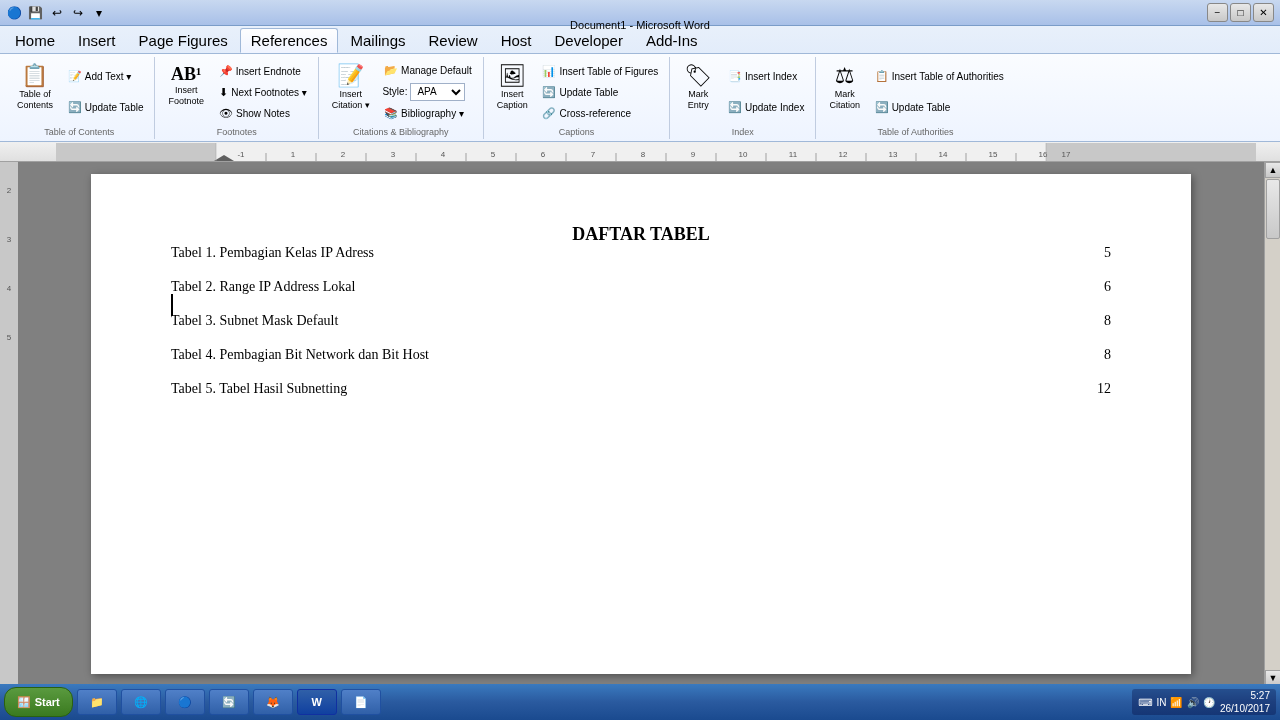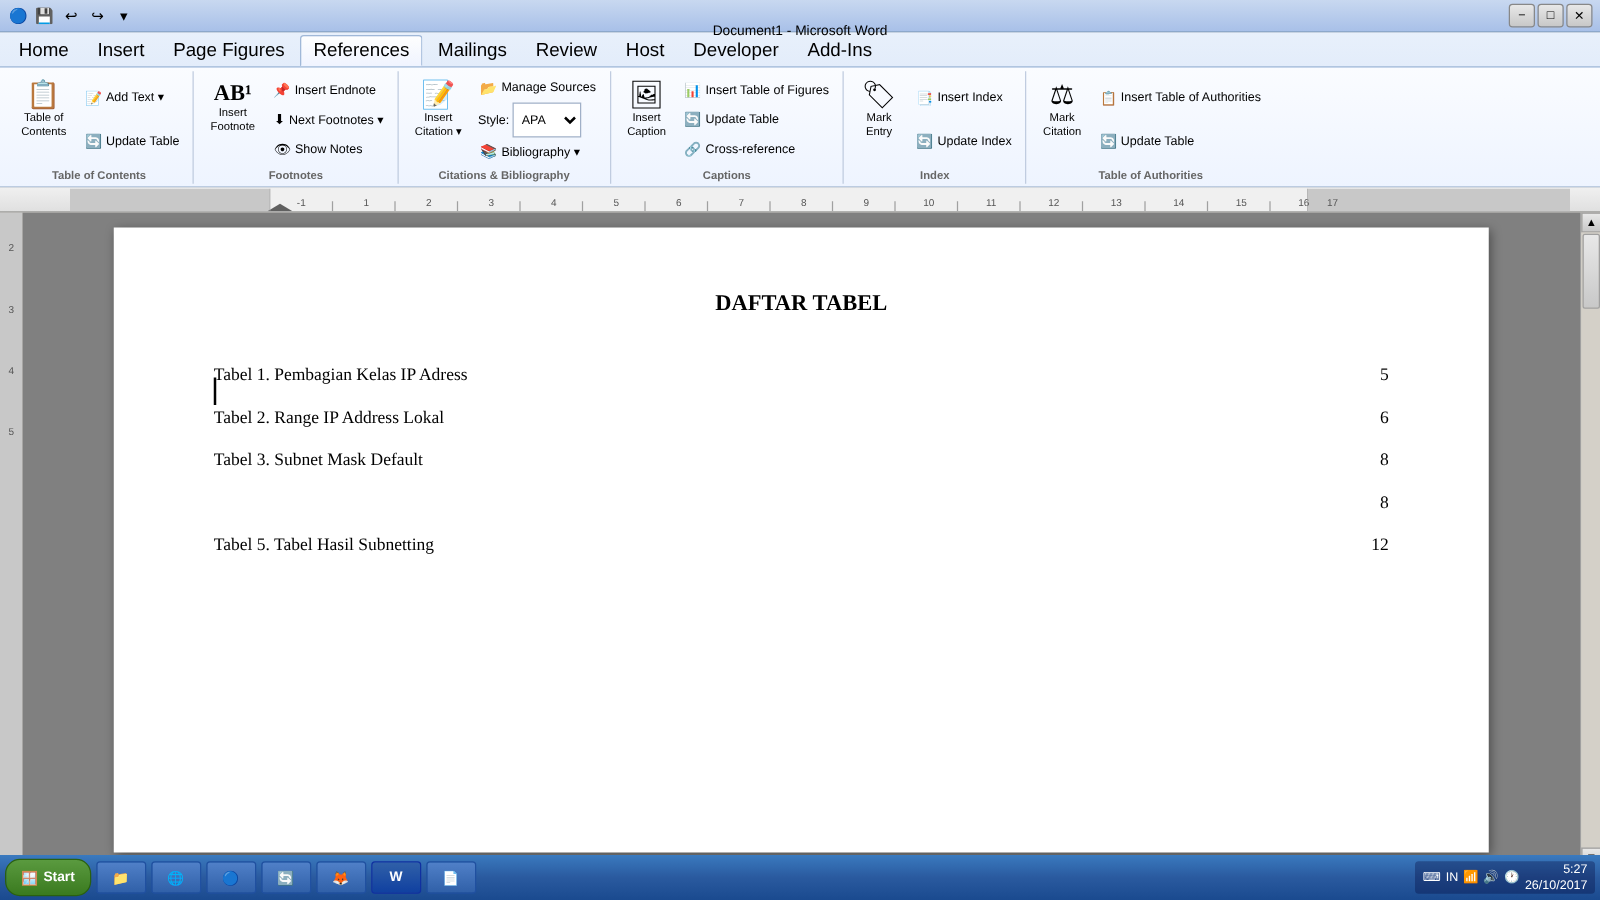--- a/index.html
+++ b/index.html
@@ -94,21 +94,20 @@
       border-right: 1px solid #c0cce0;
       padding: 2px 4px;
       min-width: fit-content;
     }
     .ribbon-group:last-child { border-right: none; }
     .ribbon-group-label {
       font-size: 9px;
       color: #666;
       margin-top: 2px;
       text-align: right;
-      font-weight: bold;
     }
     .ribbon-group-content {
       display: flex;
       flex: 1;
       align-items: flex-start;
       gap: 3px;
       padding: 2px;
     }
     .ribbon-btn-large {
       display: flex;
@@ -147,21 +146,21 @@
     }
     .style-row {
       display: flex;
       align-items: center;
       gap: 3px;
       font-size: 10px;
       padding: 1px 3px;
     }
     .style-select {
       font-size: 10px;
-      height: 28px;
+      height: 18px;
       border: 1px solid #a0b0c8;
       background: white;
       padding: 0 2px;
       width: 55px;
     }
     #doc-scroll-area {
       flex: 1;
       overflow: auto;
       background: #808080;
       padding: 8px 20px;
@@ -186,21 +185,20 @@
       background: #000;
       animation: blink 1s infinite;
     }
     @keyframes blink { 0%,49%{opacity:1} 50%,100%{opacity:0} }
 
     .page-title {
       text-align: center;
       font-size: 18px;
       font-weight: bold;
       font-family: 'Times New Roman', serif;
-      margin-bottom: 40px;
     }
     .toc-entry {
       font-family: 'Times New Roman', serif;
       font-size: 14px;
       margin-bottom: 18px;
       display: flex;
       align-items: baseline;
     }
     .toc-label { white-space: nowrap; }
     .toc-dots {
@@ -517,21 +515,21 @@
 
     <div class="ribbon-group">
       <div class="ribbon-group-content">
         <div class="ribbon-btn-large">
           <div class="icon-large" style="font-size:22px;">📝</div>
           <div style="font-size:9px;line-height:1.2;">Insert<br>Citation ▾</div>
         </div>
         <div class="ribbon-small-col">
           <div class="ribbon-btn-small">
             <span style="font-size:11px;">📂</span>
-            <span>Manage Sources</span>
+            <span>Manage Default</span>
           </div>
           <div class="style-row">
             <span>Style:</span>
             <select class="style-select">
               <option>APA</option>
               <option>MLA</option>
               <option>Chicago</option>
             </select>
           </div>
           <div class="ribbon-btn-small">
@@ -686,20 +684,21 @@
         <span class="toc-label">Tabel 2. Range IP Address Lokal</span>
         <span class="toc-dots" style="background: none; border-bottom: none; overflow: hidden; display: inline-block; vertical-align: baseline; flex: 1 1 0%; letter-spacing: 0px; font-size: 14px; font-family: &quot;Times New Roman&quot;, serif; color: rgb(51, 51, 51);">........................................................................................................................................................................................................</span>
         <span class="toc-page">6</span>
       </div>
       <div class="toc-entry">
         <span class="toc-label">Tabel 3. Subnet Mask Default</span>
         <span class="toc-dots" style="background: none; border-bottom: none; overflow: hidden; display: inline-block; vertical-align: baseline; flex: 1 1 0%; letter-spacing: 0px; font-size: 14px; font-family: &quot;Times New Roman&quot;, serif; color: rgb(51, 51, 51);">........................................................................................................................................................................................................</span>
         <span class="toc-page">8</span>
       </div>
       <div class="toc-entry">
+        <span class="toc-label">Tabel 4. Pembagian Bit Network dan Bit Host</span>
         <span class="toc-dots" style="background: none; border-bottom: none; overflow: hidden; display: inline-block; vertical-align: baseline; flex: 1 1 0%; letter-spacing: 0px; font-size: 14px; font-family: &quot;Times New Roman&quot;, serif; color: rgb(51, 51, 51);">........................................................................................................................................................................................................</span>
         <span class="toc-page">8</span>
       </div>
       <div class="toc-entry">
         <span class="toc-label">Tabel 5. Tabel Hasil Subnetting</span>
         <span class="toc-dots" style="background: none; border-bottom: none; overflow: hidden; display: inline-block; vertical-align: baseline; flex: 1 1 0%; letter-spacing: 0px; font-size: 14px; font-family: &quot;Times New Roman&quot;, serif; color: rgb(51, 51, 51);">........................................................................................................................................................................................................</span>
         <span class="toc-page">12</span>
       </div>
     </div>
   </div>

